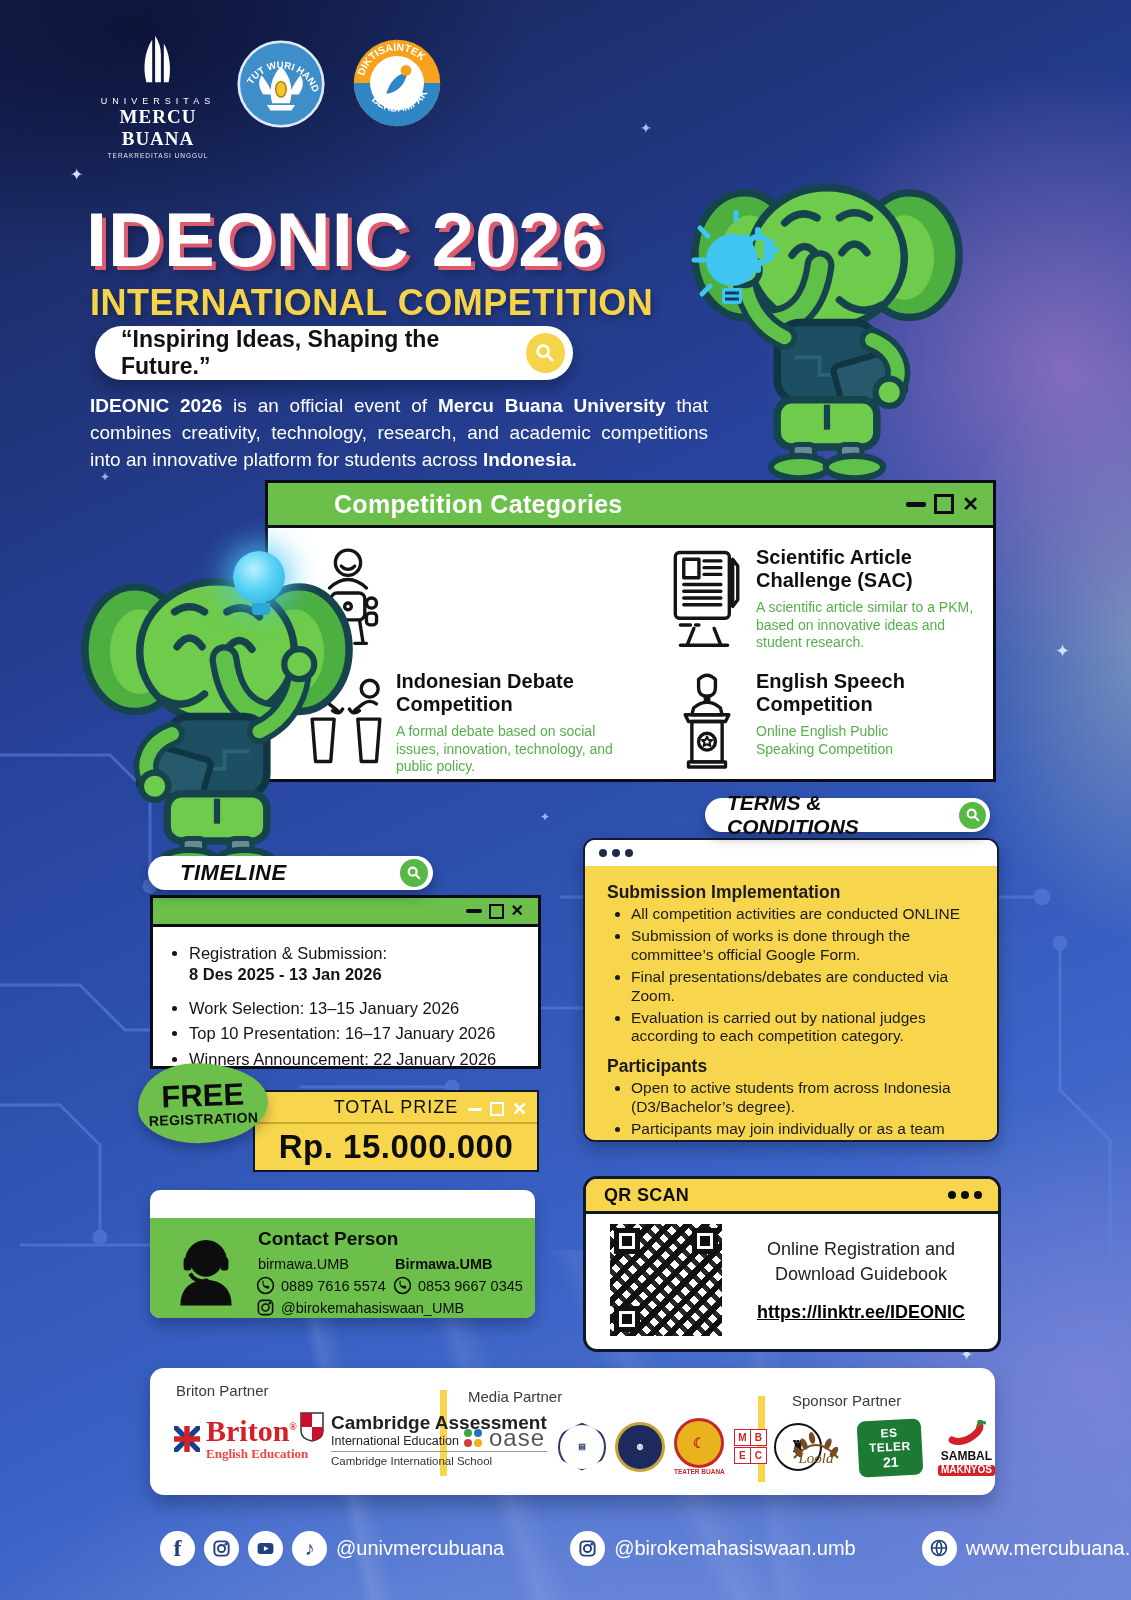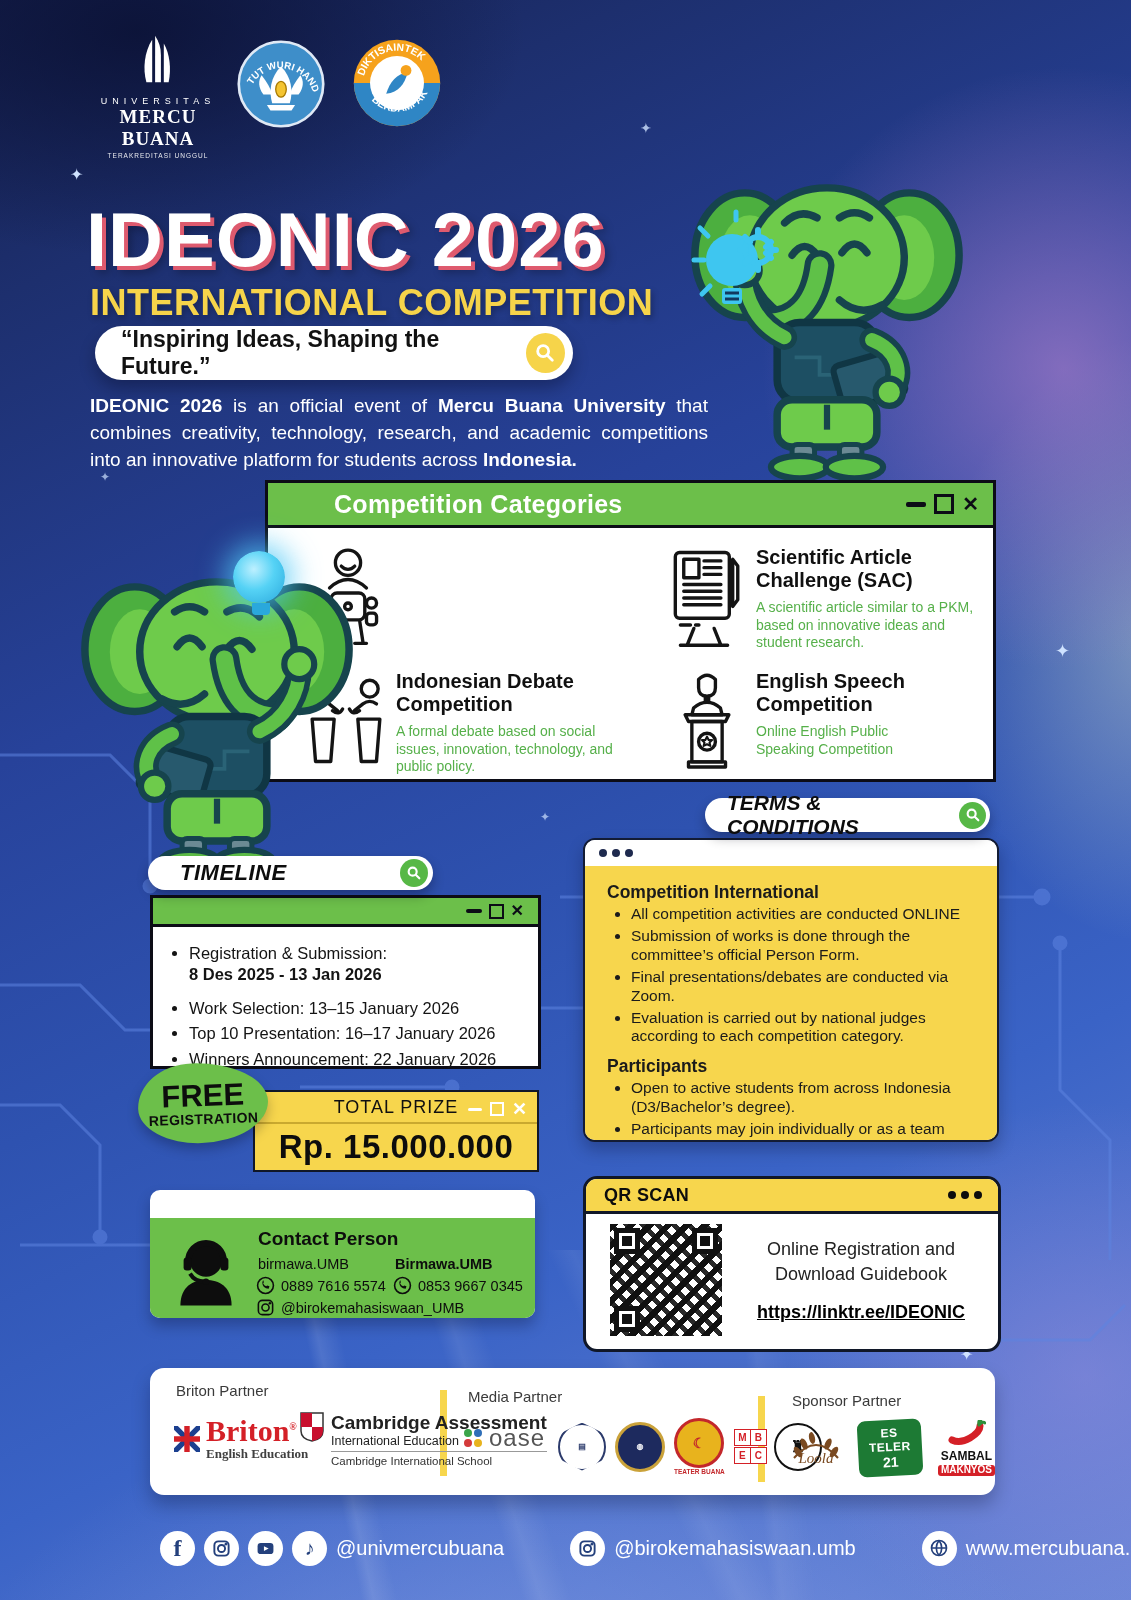--- a/index.html
+++ b/index.html
@@ -112,21 +112,21 @@
   .finder::after{content:"";position:absolute;left:3px;top:3px;width:10px;height:10px;background:#111;}
   .qr-text{flex:1;text-align:center;color:#222;}
   .qr-line{font-size:18px;line-height:1.35;}
   .qr-link{display:inline-block;margin-top:16px;font-size:18px;font-weight:bold;color:#000;text-decoration:underline;}
 
   .partners{left:150px;top:1368px;width:845px;height:127px;background:#fff;border-radius:14px;z-index:4;
     box-shadow:0 10px 18px rgba(0,0,20,.25);}
   .p-label{position:absolute;font-size:15px;color:#3a3a3a;}
   .p-sep{position:absolute;width:7px;height:86px;background:#f7d64d;top:22px;}
   .briton{font-family:"Liberation Serif",serif;font-weight:bold;color:#d42027;font-size:30px;line-height:1;}
-  .briton-sub{font-family:"Liberation Serif",serif;font-weight:bold;color:#404040;font-size:13px;}
+  .briton-sub{font-family:"Liberation Serif",serif;font-weight:bold;color:#ef4444;font-size:13px;}
   .camb-l1{font-size:19px;font-weight:bold;color:#222;}
   .camb-l2{font-size:12.5px;color:#222;}
   .camb-l3{font-size:11.5px;color:#333;border-top:1px solid #999;padding-top:3px;margin-top:3px;}
   .oase{font-size:24px;color:#555;letter-spacing:1px;}
   .mini-logo{width:44px;height:44px;border-radius:50%;display:flex;align-items:center;justify-content:center;
     font-size:8px;font-weight:bold;color:#fff;text-align:center;}
   .mbec{display:grid;grid-template-columns:15px 15px;grid-gap:1px;}
   .mbec span{border:1.5px solid #d42027;color:#d42027;font-size:10px;font-weight:bold;width:15px;height:15px;
     display:flex;align-items:center;justify-content:center;background:#fff;}
   .esteler{background:#1d7a34;border:2px solid #14592а;border-radius:8px;color:#fff;text-align:center;
@@ -402,24 +402,24 @@
     </span>
   </div>
 
   <div class="abs terms-window">
     <div class="terms-topbar">
       <span class="dot"></span>
       <span class="dot"></span>
       <span class="dot"></span>
     </div>
     <div class="terms-body">
-      <div class="terms-h">Competition International</div>
+      <div class="terms-h">Submission Implementation</div>
       <ul>
         <li>All competition activities are conducted ONLINE</li>
-        <li>Submission of works is done through the committee’s official Person Form.</li>
+        <li>Submission of works is done through the committee’s official Google Form.</li>
         <li>Final presentations/debates are conducted via Zoom.</li>
         <li>Evaluation is carried out by national judges according to each competition category.</li>
       </ul>
       <div class="terms-h">Participants</div>
       <ul>
         <li>Open to active students from across Indonesia (D3/Bachelor’s degree).</li>
         <li>Participants may join individually or as a team (depending on the category).</li>
 
       </ul>
     </div>

